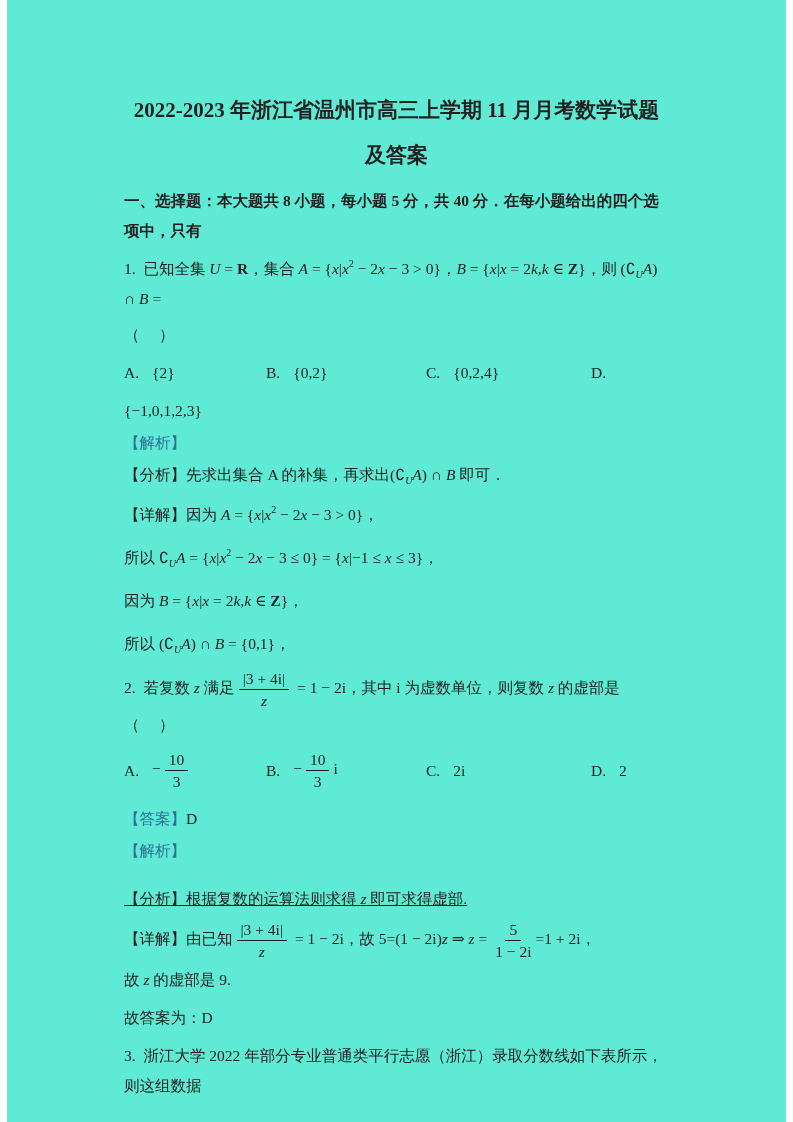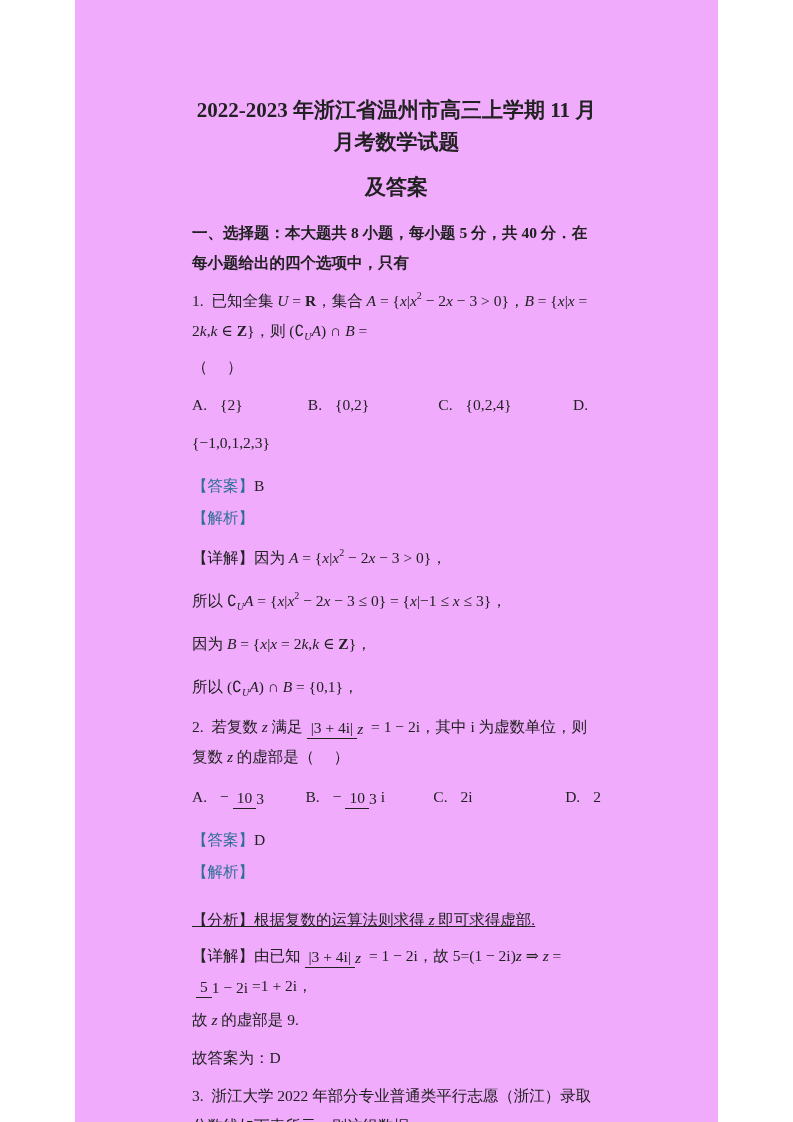--- a/index.html
+++ b/index.html
@@ -1,19 +1,19 @@
 <!DOCTYPE html>
 <html style="--teal: #2e6e96; --ink: #212121;"><head>
 <meta charset="utf-8">
 <style>
   :root { --teal: #2e6e96; --ink: #212121; }
   * { margin:0; padding:0; box-sizing:border-box; }
   html,body { background:#ffffff; }
   .page {
-    width:643px; height:1122px; margin:0 auto; background:#f0abfc;
+    width:779px; height:1122px; margin:0 auto; background:#5eead4;
     padding:94px 117px 0 117px; overflow:hidden;
     font-family:"Liberation Serif","DejaVu Serif",serif;
     font-size:15.5px; line-height:30px; color:var(--ink);
   }
   .title { text-align:center; font-weight:bold; font-size:21px; line-height:32px; }
   .title-2 { margin-top:13px; }
   .doc-body { margin-top:15px; }
   .line { min-height:30px; }
   .sec-head { font-weight:bold; }
   .options-row { display:flex; align-items:center; }
@@ -23,21 +23,21 @@
   .opt-2 { width:165px; }
   .opt-3 { flex:1; }
   .opt-label { margin-right:13px; font-family:"Liberation Serif","DejaVu Serif",serif; }
   .s-n { }
   .s-i { font-style:italic; }
   .s-b { font-weight:bold; }
   .s-t { color:var(--teal); }
   .s-sup { font-size:10px; vertical-align:7px; line-height:0; }
   .s-sub { font-size:10px; vertical-align:-4px; line-height:0; font-style:italic; }
   .frac {
-    display:inline-flex; flex-direction:row; align-items:center;
+    display:inline-flex; flex-direction:column; align-items:center;
     vertical-align:middle; line-height:19px; margin:0 4px; text-align:center;
   }
   .fr-num { border-bottom:1.3px solid var(--ink); padding:0 4px 1px 4px; }
   .fr-den { padding-top:1px; }
 </style>
 </head>
 <body>
 
 <div class="page">
   <div class="title title-1">2022-2023 年浙江省温州市高三上学期 11 月月考数学试题</div>
@@ -58,22 +58,22 @@
         <div class="opt opt-2">
           <span class="opt-label">C.</span>
           <span><span class="s-n">{0,2,4}</span></span>
         </div>
         <div class="opt opt-3">
           <span class="opt-label">D.</span>
           <span></span>
         </div>
       </div>
       <div class="line" style="margin-top: 8px;"><span class="s-n">{−1,0,1,2,3}</span></div>
-      <div class="line" style="margin-top: 13px;"><span class="s-t">【答案】</span><span class="s-n">B</span></div>
       <div class="line" style="margin-top: 2px;"><span class="s-t">【解析】</span></div>
+      <div class="line" style="margin-top: 2px;"><span class="s-n">【分析】先求出集合 A 的补集，再求出(</span><span class="s-n">∁</span><span class="s-sub">U</span><span class="s-i">A</span><span class="s-n">) ∩ </span><span class="s-i">B</span><span class="s-n"> 即可．</span></div>
       <div class="line" style="margin-top: 10px;"><span class="s-n">【详解】因为 </span><span class="s-i">A</span><span class="s-n"> = {</span><span class="s-i">x</span><span class="s-n">|</span><span class="s-i">x</span><span class="s-sup">2</span><span class="s-n"> − 2</span><span class="s-i">x</span><span class="s-n"> − 3 &gt; 0}，</span></div>
       <div class="line" style="margin-top: 13px;"><span class="s-n">所以 </span><span class="s-n">∁</span><span class="s-sub">U</span><span class="s-i">A</span><span class="s-n"> = {</span><span class="s-i">x</span><span class="s-n">|</span><span class="s-i">x</span><span class="s-sup">2</span><span class="s-n"> − 2</span><span class="s-i">x</span><span class="s-n"> − 3 ≤ 0} = {</span><span class="s-i">x</span><span class="s-n">|−1 ≤ </span><span class="s-i">x</span><span class="s-n"> ≤ 3}，</span></div>
       <div class="line" style="margin-top: 13px;"><span class="s-n">因为 </span><span class="s-i">B</span><span class="s-n"> = {</span><span class="s-i">x</span><span class="s-n">|</span><span class="s-i">x</span><span class="s-n"> = 2</span><span class="s-i">k</span><span class="s-n">,</span><span class="s-i">k</span><span class="s-n"> ∈ </span><span class="s-b">Z</span><span class="s-n">}，</span></div>
       <div class="line" style="margin-top: 13px;"><span class="s-n">所以 (</span><span class="s-n">∁</span><span class="s-sub">U</span><span class="s-i">A</span><span class="s-n">) ∩ </span><span class="s-i">B</span><span class="s-n"> = {0,1}，</span></div>
       <div class="line" style="margin-top: 10px;"><span class="s-n">2.&nbsp;&nbsp;若复数 </span><span class="s-i">z</span><span class="s-n"> 满足</span><span class="frac">
           <span class="fr-num"><span class="s-n">|3 + 4i|</span></span>
           <span class="fr-den"><span class="s-i">z</span></span>
         </span><span class="s-n"> = 1 − 2i，其中 i 为虚数单位，则复数 </span><span class="s-i">z</span><span class="s-n"> 的虚部是（&nbsp;&nbsp;&nbsp;&nbsp;&nbsp;）</span></div>
       <div class="options-row" style="margin-top: 10px;">
         <div class="opt opt-0">

